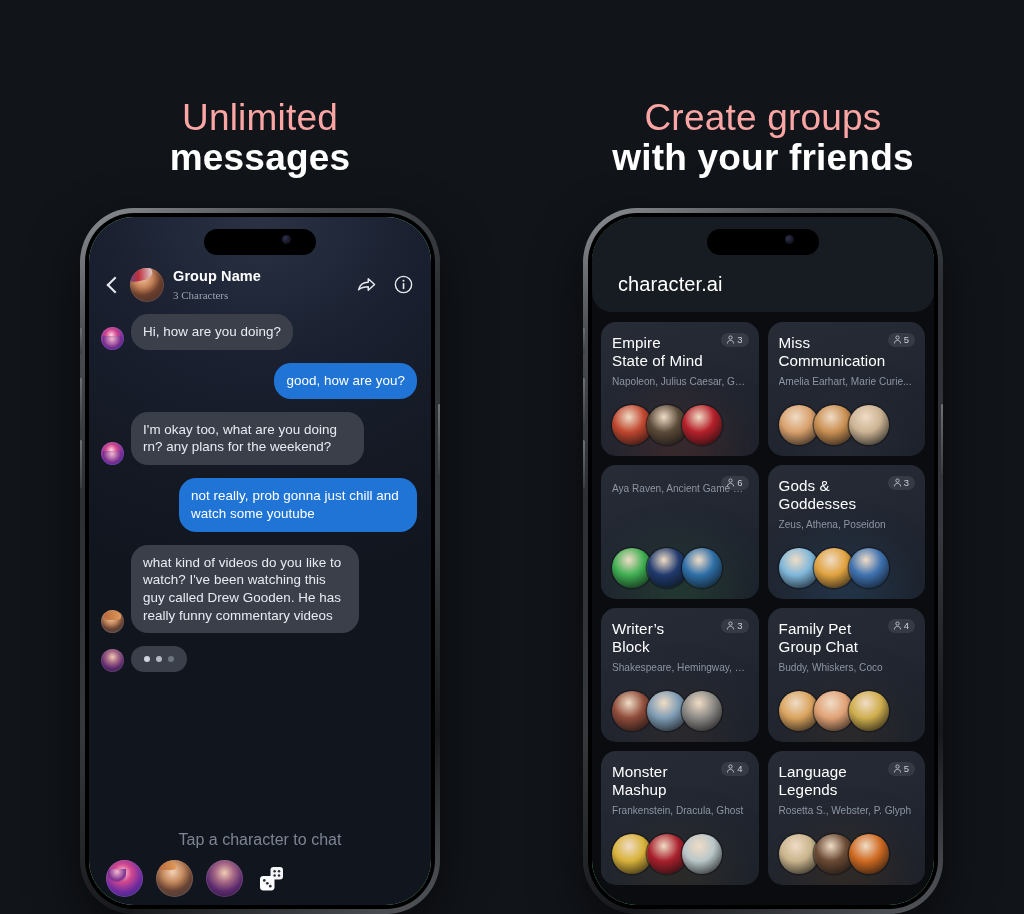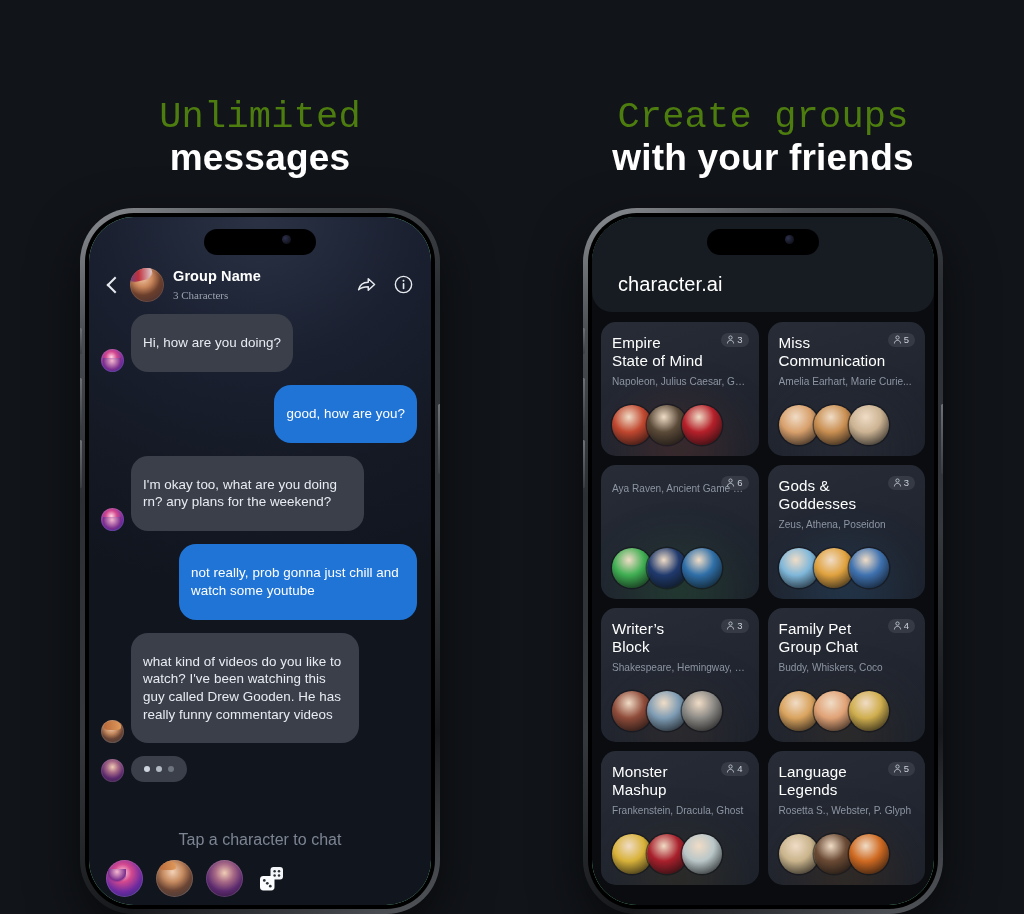--- a/index.html
+++ b/index.html
@@ -8,25 +8,24 @@
     background: #111419;
     font-family: "Liberation Sans", sans-serif;
     overflow: hidden;
   }
   .stage { position: relative; width: 1024px; height: 914px; background:#111419; }
 
   
   .headline { position: absolute; text-align: center; line-height: 1.08; }
   .hl-accent {
     display: block;
-    color: #4d7c0f;
+    color: #fca5a5;
     font-size: 37px;
     font-weight: 400;
     letter-spacing: .2px;
-    font-family: Liberation Mono, monospace;
   }
   .hl-white {
     display: block;
     color: #ffffff;
     font-size: 37px;
     font-weight: 700;
     letter-spacing: .2px;
   }
   #headline-left { left: 60px; top: 98px; width: 400px; }
   #headline-right { left: 563px; top: 98px; width: 400px; }
@@ -146,21 +145,21 @@
     overflow:hidden; position:relative;
   }
   .av-aya { background: radial-gradient(circle at 45% 35%, #ffd6e6 0%, #d4498e 28%, #6d2aa0 60%, #1b2a6b 100%); }
   .av-aya::after{content:"";position:absolute;left:2px;top:9px;width:18px;height:14px;background:radial-gradient(circle at 50% 20%,#f5b6cf 0%,#7b2f8e 60%,transparent 75%);}
   .av-drew { background: radial-gradient(circle at 45% 32%, #f3d2b6 0%, #c58a5f 32%, #6a4434 58%, #33363d 100%); }
   .av-drew::after{content:"";position:absolute;left:3px;top:1px;width:17px;height:9px;background:linear-gradient(90deg,#b86a3a,#e09a5c);border-radius:50% 50% 30% 30%;}
   .av-purple { background: radial-gradient(circle at 50% 35%, #f0cdb4 0%, #a86a86 30%, #5b2a6e 60%, #241030 100%); }
 
   .bubble {
     max-width: 237px;
-    padding: 20px 12px;
+    padding: 9px 12px;
     font-size: 13.4px;
     line-height: 1.32;
     border-radius: 17px;
     letter-spacing: .05px;
   }
   .bubble.them { background: #3a3f4a; color: #e8ecf2; }
   .bubble.me   { background: #1f74d6; color: #ffffff; }
 
   .typing-bubble {
     background:#3a3f4a; border-radius:16px;

